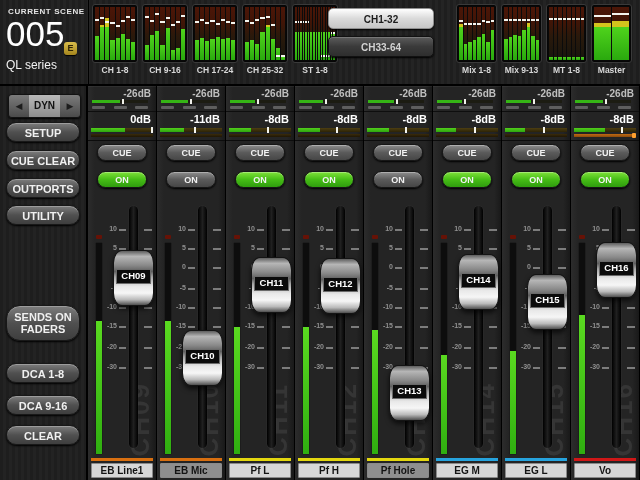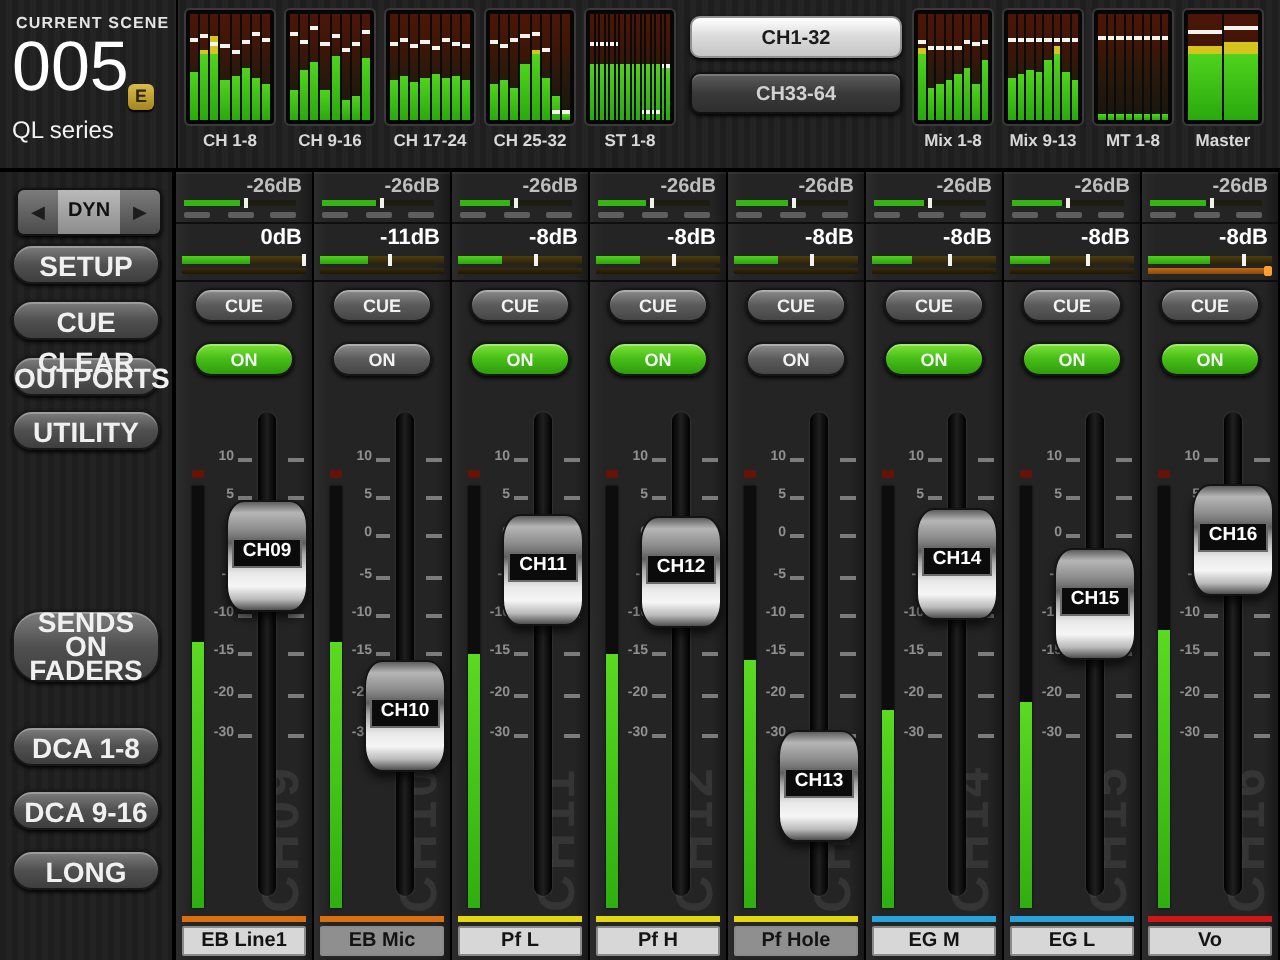--- a/index.html
+++ b/index.html
@@ -14,29 +14,29 @@
   #bridge-left{left:92px;}
   #bridge-right{left:456px;}
   .meter-block-wrap{width:46px;}
   #bridge-right .meter-block-wrap{width:41px;}
   .meter-block{height:53px;background:#0b0b0b;border:1px solid #3a3a3a;border-radius:3px;padding:2px;display:flex;gap:1px;box-shadow:inset 0 0 4px #000;}
   .mbar{flex:1;position:relative;background:linear-gradient(180deg,#4c1607 0%,#401507 30%,#2a190b 55%,#17160e 100%);overflow:hidden;}
   .mfill{position:absolute;bottom:0;left:0;right:0;background:linear-gradient(180deg,#4fd31c,#2aa90e);}
   .myellow{position:absolute;left:0;right:0;background:#d5c41d;}
   .mpeak{position:absolute;left:0;right:0;height:2px;background:#f4f4ee;}
   .meter-block-label{margin-top:2px;text-align:center;font-size:8.5px;font-weight:bold;color:#d8d8d8;white-space:nowrap;}
-  .view-btns{position:absolute;left:345px;top:8px;width:106px;}
+  .view-btns{position:absolute;left:328px;top:8px;width:106px;}
   .view-btn{display:block;width:106px;height:21px;margin-bottom:7px;border-radius:5px;font-size:10px;font-weight:bold;text-align:center;line-height:21px;box-sizing:border-box;cursor:default;}
   .view-btn.active{background:linear-gradient(#fff,#dadada 50%,#c6c6c6);color:#1c1c1c;border:1px solid #909090;box-shadow:0 1px 2px #000;}
   .view-btn.inactive{background:linear-gradient(#5c5c5c,#3a3a3a 50%,#2e2e2e);color:#d2d2d2;border:1px solid #111;box-shadow:inset 0 1px 0 rgba(255,255,255,.18),0 1px 2px #000;}
   .sidebar{position:absolute;left:0;top:86px;width:86px;height:394px;background:repeating-linear-gradient(90deg,#1e1e1e 0 3px,#232323 3px 6px);border-right:2px solid #000;}
   .dyn-selector{position:absolute;left:8px;top:8px;width:71px;height:22px;display:flex;border-radius:4px;overflow:hidden;border:1px solid #121212;box-shadow:0 1px 2px #000;}
   .dyn-arrow{width:20px;background:linear-gradient(#7b7b7b,#4b4b4b);color:#1c1c1c;font-size:9px;text-align:center;line-height:22px;}
   .dyn-label{flex:1;background:linear-gradient(#b9b9b9,#8d8d8d);color:#111;font-size:10px;font-weight:bold;text-align:center;line-height:22px;}
-  .side-btn{position:absolute;left:6px;width:74px;height:20px;border-radius:10px;background:linear-gradient(180deg,#7e7e7e,#505050 50%,#3e3e3e);border:1px solid #181818;color:#f0f0f0;font-size:14px;font-weight:bold;text-align:center;line-height:20px;box-shadow:inset 0 1px 0 rgba(255,255,255,.25),0 1px 2px #000;box-sizing:border-box;}
+  .side-btn{position:absolute;left:6px;width:74px;height:20px;border-radius:10px;background:linear-gradient(180deg,#7e7e7e,#505050 50%,#3e3e3e);border:1px solid #181818;color:#f0f0f0;font-size:11px;font-weight:bold;text-align:center;line-height:20px;box-shadow:inset 0 1px 0 rgba(255,255,255,.25),0 1px 2px #000;box-sizing:border-box;}
   .sends-btn{top:219px;height:36px;border-radius:14px;display:flex;align-items:center;justify-content:center;line-height:12px;padding:0 4px;}
   .strips{position:absolute;left:88px;top:86px;width:552px;height:394px;display:flex;background:#000;}
   .strip{width:68px;border-right:1px solid #000;position:relative;box-sizing:content-box;background:linear-gradient(90deg,#2c2c2c 0%,#242424 10%,#242424 90%,#191919 100%);box-shadow:inset 0 1px 0 rgba(255,255,255,.05);}
   .dyn1{position:absolute;top:0;left:0;right:0;height:25px;border-bottom:1px solid #0e0e0e;}
   .dyn1-val{position:absolute;top:2px;right:5px;font-size:10px;font-weight:bold;color:#bfbfbf;}
   .dyn1-bar{position:absolute;top:14px;left:4px;right:8px;height:3px;background:#1c1c12;}
   .dyn1-fill{position:absolute;left:0;top:0;bottom:0;background:#35b515;}
   .dyn1-tick{position:absolute;top:-1px;width:2px;height:5px;background:#f0f0ea;}
   .dyn1-segs{position:absolute;top:20px;left:4px;right:8px;display:flex;justify-content:space-between;}
   .dyn1-seg{width:13px;height:3px;background:#5e5e5e;border-radius:1px;}
@@ -437,21 +437,21 @@
     <div class="dyn-label">DYN</div>
     <div class="dyn-arrow">▶</div>
   </div>
   <div class="side-btn" style="top:36px">SETUP</div>
   <div class="side-btn" style="top:92px">OUTPORTS</div>
   <div class="side-btn" style="top:64px">CUE CLEAR</div>
   <div class="side-btn" style="top:119px">UTILITY</div>
   <div class="side-btn sends-btn">SENDS ON FADERS</div>
   <div class="side-btn" style="top:277px">DCA 1-8</div>
   <div class="side-btn" style="top:309px">DCA 9-16</div>
-  <div class="side-btn" style="top:339px">LONG</div>
+  <div class="side-btn" style="top:339px">CLEAR</div>
 </div>
 
 <div class="strips" id="strips">
     <div class="strip">
       <div class="dyn1">
         <div class="dyn1-val">-26dB</div>
         <div class="dyn1-bar">
           <div class="dyn1-fill" style="width: 50%;"></div>
           <div class="dyn1-tick" style="left: 53%;"></div>
         </div>

